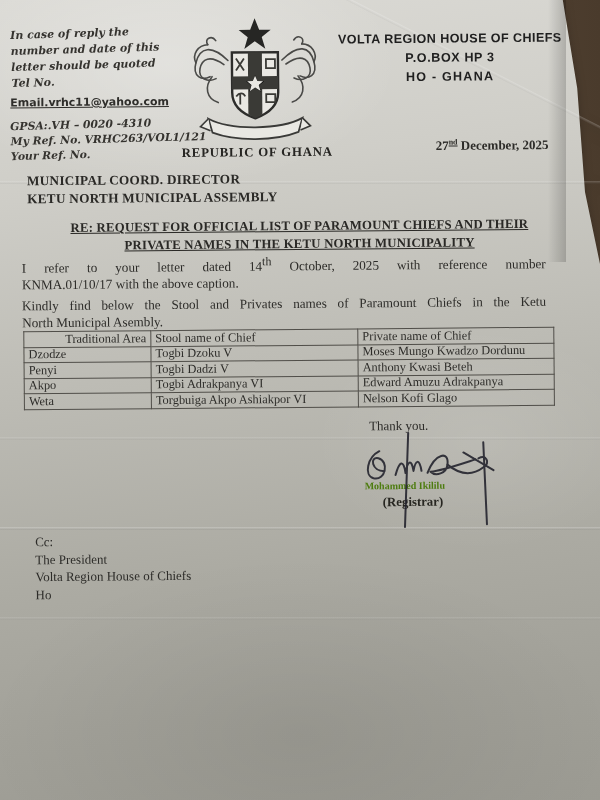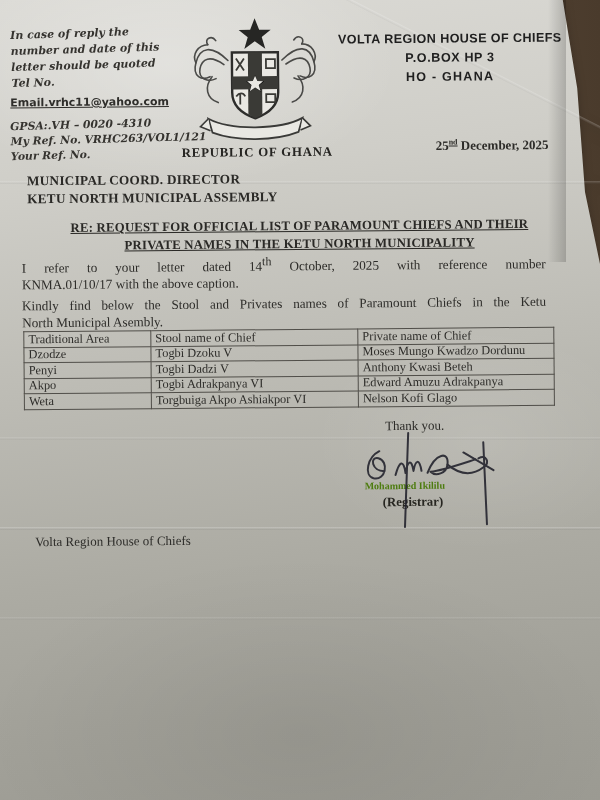--- a/index.html
+++ b/index.html
@@ -47,21 +47,21 @@
   .recipient{font-weight:bold;font-size:13.2px;line-height:17.5px;letter-spacing:0.3px;color:#2a2926;}
   .subject{width:600px;text-align:center;font-weight:bold;font-size:12.8px;line-height:18px;color:#2a2926;}
   .subject span{text-decoration:underline;letter-spacing:0.2px;}
 
   .bodytext{font-size:13.2px;color:#2d2c29;line-height:16.5px;}
   .justify-line{text-align:justify;text-align-last:justify;}
   .bodytext sup{font-size:12px;}
 
   table.chiefs{border-collapse:collapse;table-layout:fixed;width:531px;font-size:12.4px;color:#2d2c29;}
   table.chiefs td{border:1.4px solid #504e49;padding:0 4px;height:14.6px;line-height:13.5px;white-space:nowrap;overflow:hidden;}
-  .colA{width:118px;}.colB{width:198px;}
+  .colA{width:118px;text-align:right;}.colB{width:198px;}
 
   .thanks{font-size:13px;color:#2d2c29;}
   .signame{font-weight:bold;font-size:10px;color:#4d7c0f;}
   .sigtitle{font-weight:bold;font-size:12.8px;color:#272621;}
   .ccblock{font-size:13px;line-height:17.5px;color:#2d2c29;}
 
   svg{display:block;}
 </style>
 </head>
 <body>
@@ -134,21 +134,21 @@
       </div>
 
       <div class="abs republic" style="left:183px;top:147px;">REPUBLIC OF GHANA</div>
 
       <div class="abs stamp" style="left:332px;top:33px;">
         <div class="l1">VOLTA REGION HOUSE OF CHIEFS</div>
         <div class="l2">P.O.BOX HP 3</div>
         <div class="l3">HO - GHANA</div>
       </div>
 
-      <div class="abs dateline" style="left:437px;top:141px;"><span>25</span><sup>nd</sup><span> December, 2025</span></div>
+      <div class="abs dateline" style="left:437px;top:141px;"><span>27</span><sup>nd</sup><span> December, 2025</span></div>
 
       <div class="abs recipient" style="left:28px;top:172px;">
         <div>MUNICIPAL COORD. DIRECTOR</div>
         <div>KETU NORTH MUNICIPAL ASSEMBLY</div>
       </div>
 
       <div class="abs subject" style="left:0;top:219px;">
         <div><span>RE: REQUEST FOR OFFICIAL LIST OF PARAMOUNT CHIEFS AND THEIR</span></div>
         <div><span>PRIVATE NAMES IN THE KETU NORTH MUNICIPALITY</span></div>
       </div>
@@ -186,38 +186,41 @@
           <td>Edward Amuzu Adrakpanya</td>
         </tr>
         <tr>
           <td>Weta</td>
           <td>Torgbuiga Akpo Ashiakpor VI</td>
           <td>Nelson Kofi Glago</td>
         </tr>
       </tbody>
         </table>
 
-      <div class="abs thanks" style="left:384px;top:421px;">Thank you.</div>
+      <div class="abs thanks" style="left:368px;top:421px;">Thank you.</div>
 
       <div class="abs signame" style="left:363px;top:483px;">Mohammed Ikililu</div>
       <div class="abs sigtitle" style="left:381px;top:498px;">(Registrar)</div>
 
       <div class="abs" style="left:358px;top:430px;">
         <svg width="165" height="102" viewBox="0 0 165 102">
           <g stroke="#24242e" stroke-width="2" fill="none" stroke-linecap="round" stroke-linejoin="round" opacity="0.9">
             <path d="M20,24 C8,30 4,48 14,51 C26,54 30,34 19,31 C10,29 12,44 25,44"></path>
             <path d="M36,48 C40,34 44,32 46,46 C48,34 52,31 54,44 C56,33 60,31 62,44"></path>
             <path d="M68,46 C76,26 90,24 88,38 C87,47 76,50 71,45 C82,44 100,38 116,33"></path>
             <path d="M88,38 C100,48 112,50 124,41 C131,36 127,28 119,32"></path>
             <path d="M104,26 L134,44"></path>
             <path d="M49,6 L45,100"></path>
             <path d="M124,16 L127,98"></path>
           </g>
         </svg>
       </div>
 
       <div class="abs ccblock" style="left:33px;top:533px;">
+        <div>Cc:</div>
+        <div>The President</div>
         <div>Volta Region House of Chiefs</div>
+        <div>Ho</div>
       </div>
 
     </div>
   </div>
 </div>
 
 </body></html>

